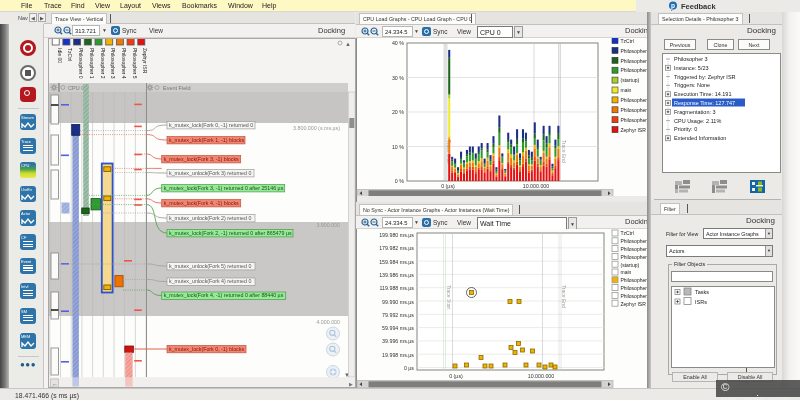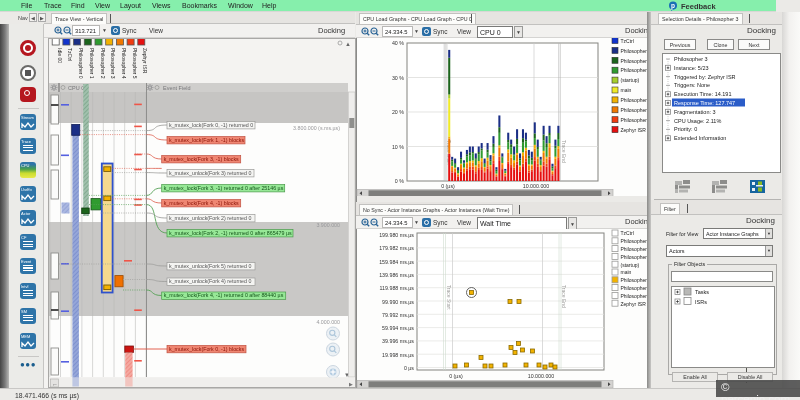--- a/index.html
+++ b/index.html
@@ -4,21 +4,21 @@
 html,body{width:800px;height:400px;overflow:hidden;background:#ebeae7;
  font-family:"Liberation Sans",sans-serif;}
 .ab{position:absolute}
 .tab{position:absolute;background:#fcfcfa;border:1px solid #c2c1bf;border-bottom:none;
  color:#333;font-size:5.3px;padding:2px 3px 0 3px;height:11px}
 .btn{position:absolute;background:#fbfbfa;border:1px solid #8a8a88;font-size:5.3px;
  color:#333;text-align:center}
 .combo{position:absolute;background:#fff;border:1px solid #7a7a78;font-size:5.8px;
  color:#222;padding-left:2px}
 </style></head><body>
-<div class="ab" style="left:0;top:0;width:776px;height:12px;background:#86efac;border-bottom:1px solid #d8d7d5">
+<div class="ab" style="left:0;top:0;width:636px;height:12px;background:#fef9c3;border-bottom:1px solid #d8d7d5">
 <span class="ab" style="left:21px;top:2px;font-size:7px;color:#222">File</span>
 <span class="ab" style="left:44px;top:2px;font-size:7px;color:#222">Trace</span>
 <span class="ab" style="left:71px;top:2px;font-size:7px;color:#222">Find</span>
 <span class="ab" style="left:95px;top:2px;font-size:7px;color:#222">View</span>
 <span class="ab" style="left:120px;top:2px;font-size:7px;color:#222">Layout</span>
 <span class="ab" style="left:152px;top:2px;font-size:7px;color:#222">Views</span>
 <span class="ab" style="left:182px;top:2px;font-size:7px;color:#222">Bookmarks</span>
 <span class="ab" style="left:228px;top:2px;font-size:7px;color:#222">Window</span>
 <span class="ab" style="left:262px;top:2px;font-size:7px;color:#222">Help</span>
 <svg class="ab" style="left:668px;top:1px" width="10" height="10">

